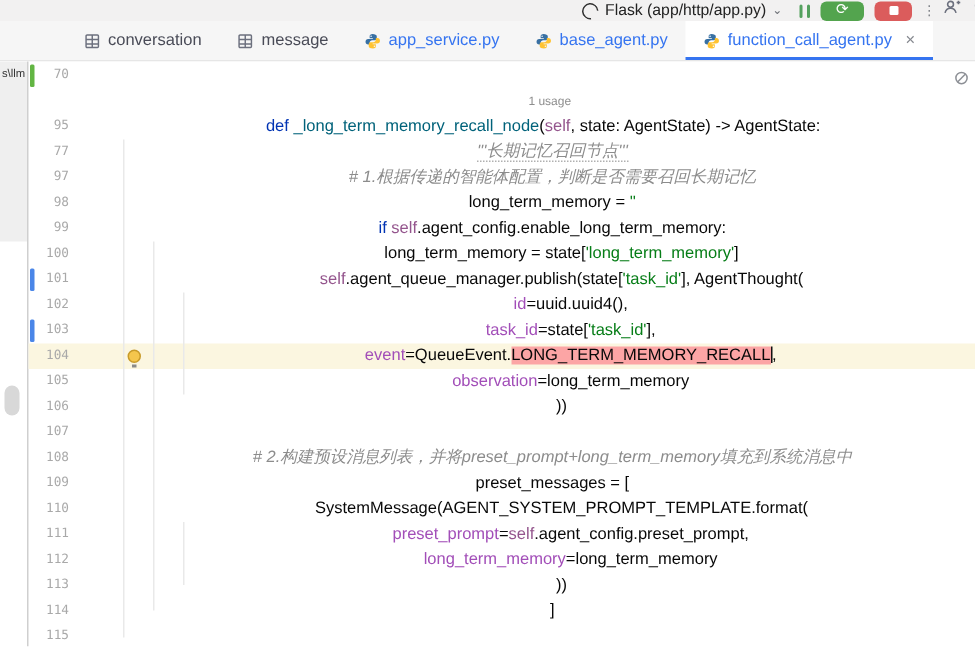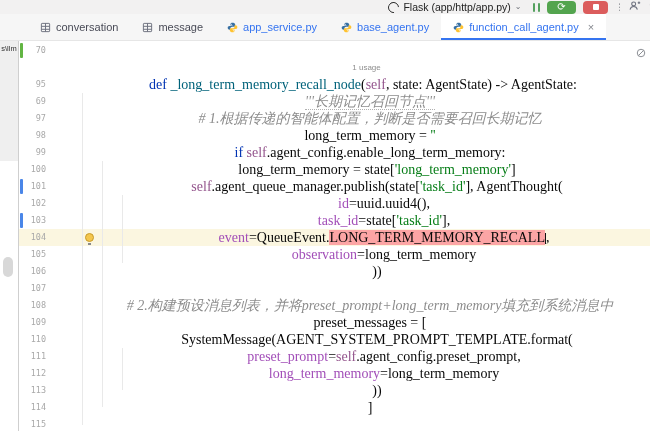--- a/index.html
+++ b/index.html
@@ -18,21 +18,21 @@
   .pause i{width:2.5px;height:9px;background:#55a15f;border-radius:1px;}
   .btn{height:13px;border-radius:4px;display:inline-flex;align-items:center;justify-content:center;cursor:pointer;}
   .btn.green{width:29px;background:#53a44e;color:#fff;font-size:10px;line-height:10px;}
   .btn.red{width:25px;background:#db5c5c;}
   .stop-square{width:6px;height:6px;background:#fff;border-radius:1px;}
   .vdots{color:#7d8086;font-size:9px;letter-spacing:0;line-height:4px;width:6px;text-align:center;}
   .tb-icon{color:#6c707e;}
 
   
   .tabbar{position:absolute;left:0;top:14px;width:650px;height:27px;background:#f6f6f6;
-          border-bottom:1px solid #e6e6e6;display:flex;align-items:stretch;padding-left:28px;box-sizing:border-box;
+          border-bottom:1px solid #e6e6e6;display:flex;align-items:stretch;padding-left:44px;box-sizing:border-box;
           overflow:hidden;}
   .tab{display:flex;align-items:center;gap:5px;padding:0 12px;font-size:11px;color:#494b57;
        white-space:nowrap;cursor:pointer;position:relative;}
   .tab.modified{color:#3574f0;}
   .tab.active{background:#ffffff;}
   .tab.active::after{content:"";position:absolute;left:0;right:0;bottom:0;height:2.5px;background:#3574f0;}
   .tab .close{color:#84878e;font-size:11px;margin-left:4px;cursor:pointer;}
   .tab svg{flex:none;}
 
   
@@ -44,21 +44,21 @@
   .code-area{position:absolute;left:19px;top:1px;width:631px;}
   .row{height:17px;display:flex;position:relative;}
   .row.current{background:#fbf6e0;}
   .gutter{flex:none;width:38px;position:relative;}
   .lnum{position:absolute;right:11px;top:0;height:17px;line-height:17px;
         font-family:"DejaVu Sans Mono",monospace;font-size:8.5px;color:#a9a9a9;}
   .mark{position:absolute;left:1px;top:1px;width:2.5px;height:15px;border-radius:1px;}
   .mark.green{background:#62b543;}
   .mark.blue{background:#4a86e8;}
   .code{flex:1;height:17px;line-height:17px;white-space:pre;overflow:hidden;
-        font-family:Liberation Serif, serif;font-size:14px;color:#080808;padding-left:5px;}
+        font-family:Liberation Sans, sans-serif;font-size:11px;color:#080808;padding-left:5px;}
   .code.inlay{font-family:"Liberation Sans",sans-serif;font-size:8px;color:#8e8e8e;padding-left:26px;
               display:flex;align-items:center;flex-direction:column;}
   .inlay svg{margin:0 3px 0 9px;}
   .tok-kw{color:#0033b3;}
   .tok-fn{color:#00627a;}
   .tok-self{color:#94558d;}
   .tok-str{color:#067d17;}
   .tok-com{color:#8c8c8c;font-style:italic;}
   .tok-doc{color:#8c8c8c;font-style:italic;border-bottom:1px dotted #b0b0b0;}
   .tok-arg{color:#a24eb8;}
@@ -180,21 +180,21 @@
             </svg></span><span>Clip010 *</span></div>
       </div>
       <div class="row">
         <div class="gutter">
           <span class="lnum">95</span>
         </div>
         <div class="code"><span>    </span><span class="tok-kw">def </span><span class="tok-fn">_long_term_memory_recall_node</span><span>(</span><span class="tok-self">self</span><span>, state: AgentState) -&gt; AgentState:</span></div>
       </div>
       <div class="row">
         <div class="gutter">
-          <span class="lnum">69</span>
+          <span class="lnum">77</span>
         </div>
         <div class="code"><span>        </span><span class="tok-doc">'''长期记忆召回节点'''</span></div>
       </div>
       <div class="row">
         <div class="gutter">
           <span class="lnum">97</span>
         </div>
         <div class="code"><span>        </span><span class="tok-com"># 1.根据传递的智能体配置，判断是否需要召回长期记忆</span></div>
       </div>
       <div class="row">

